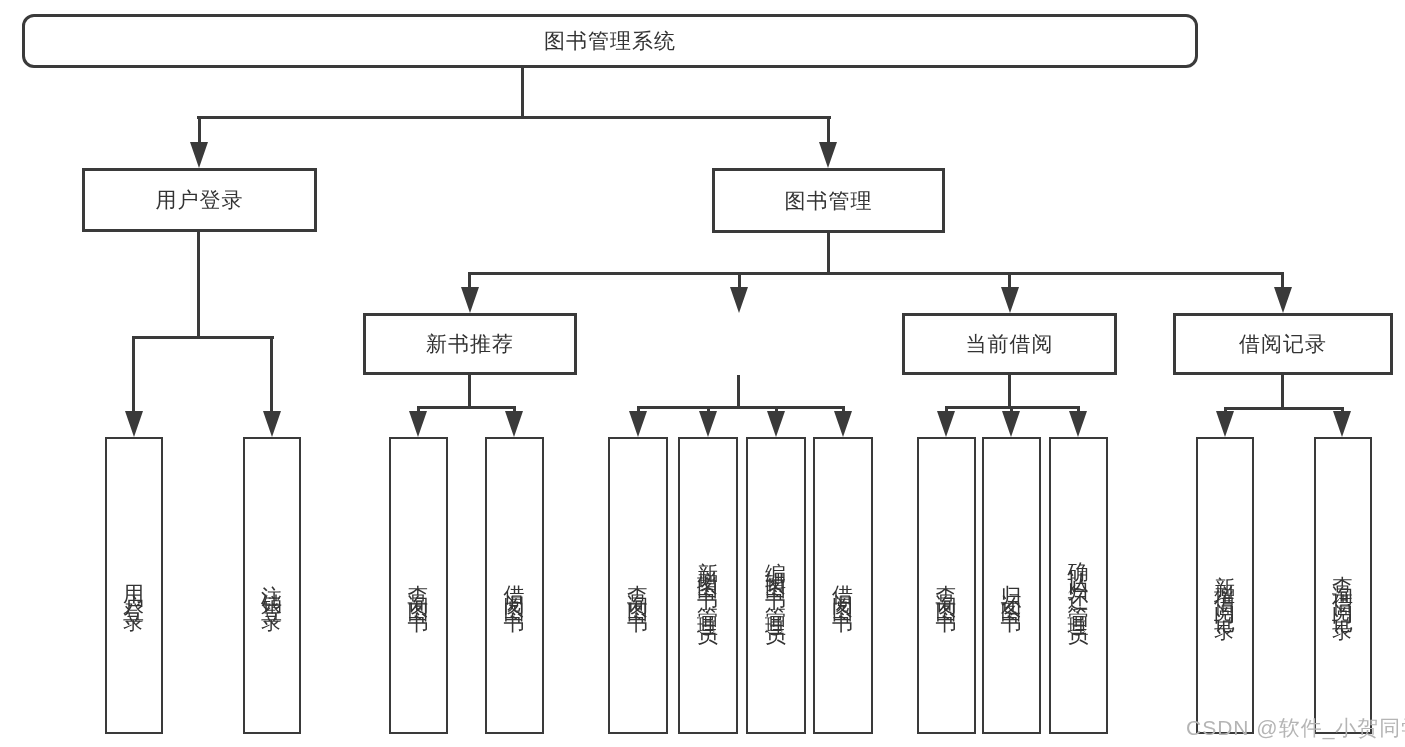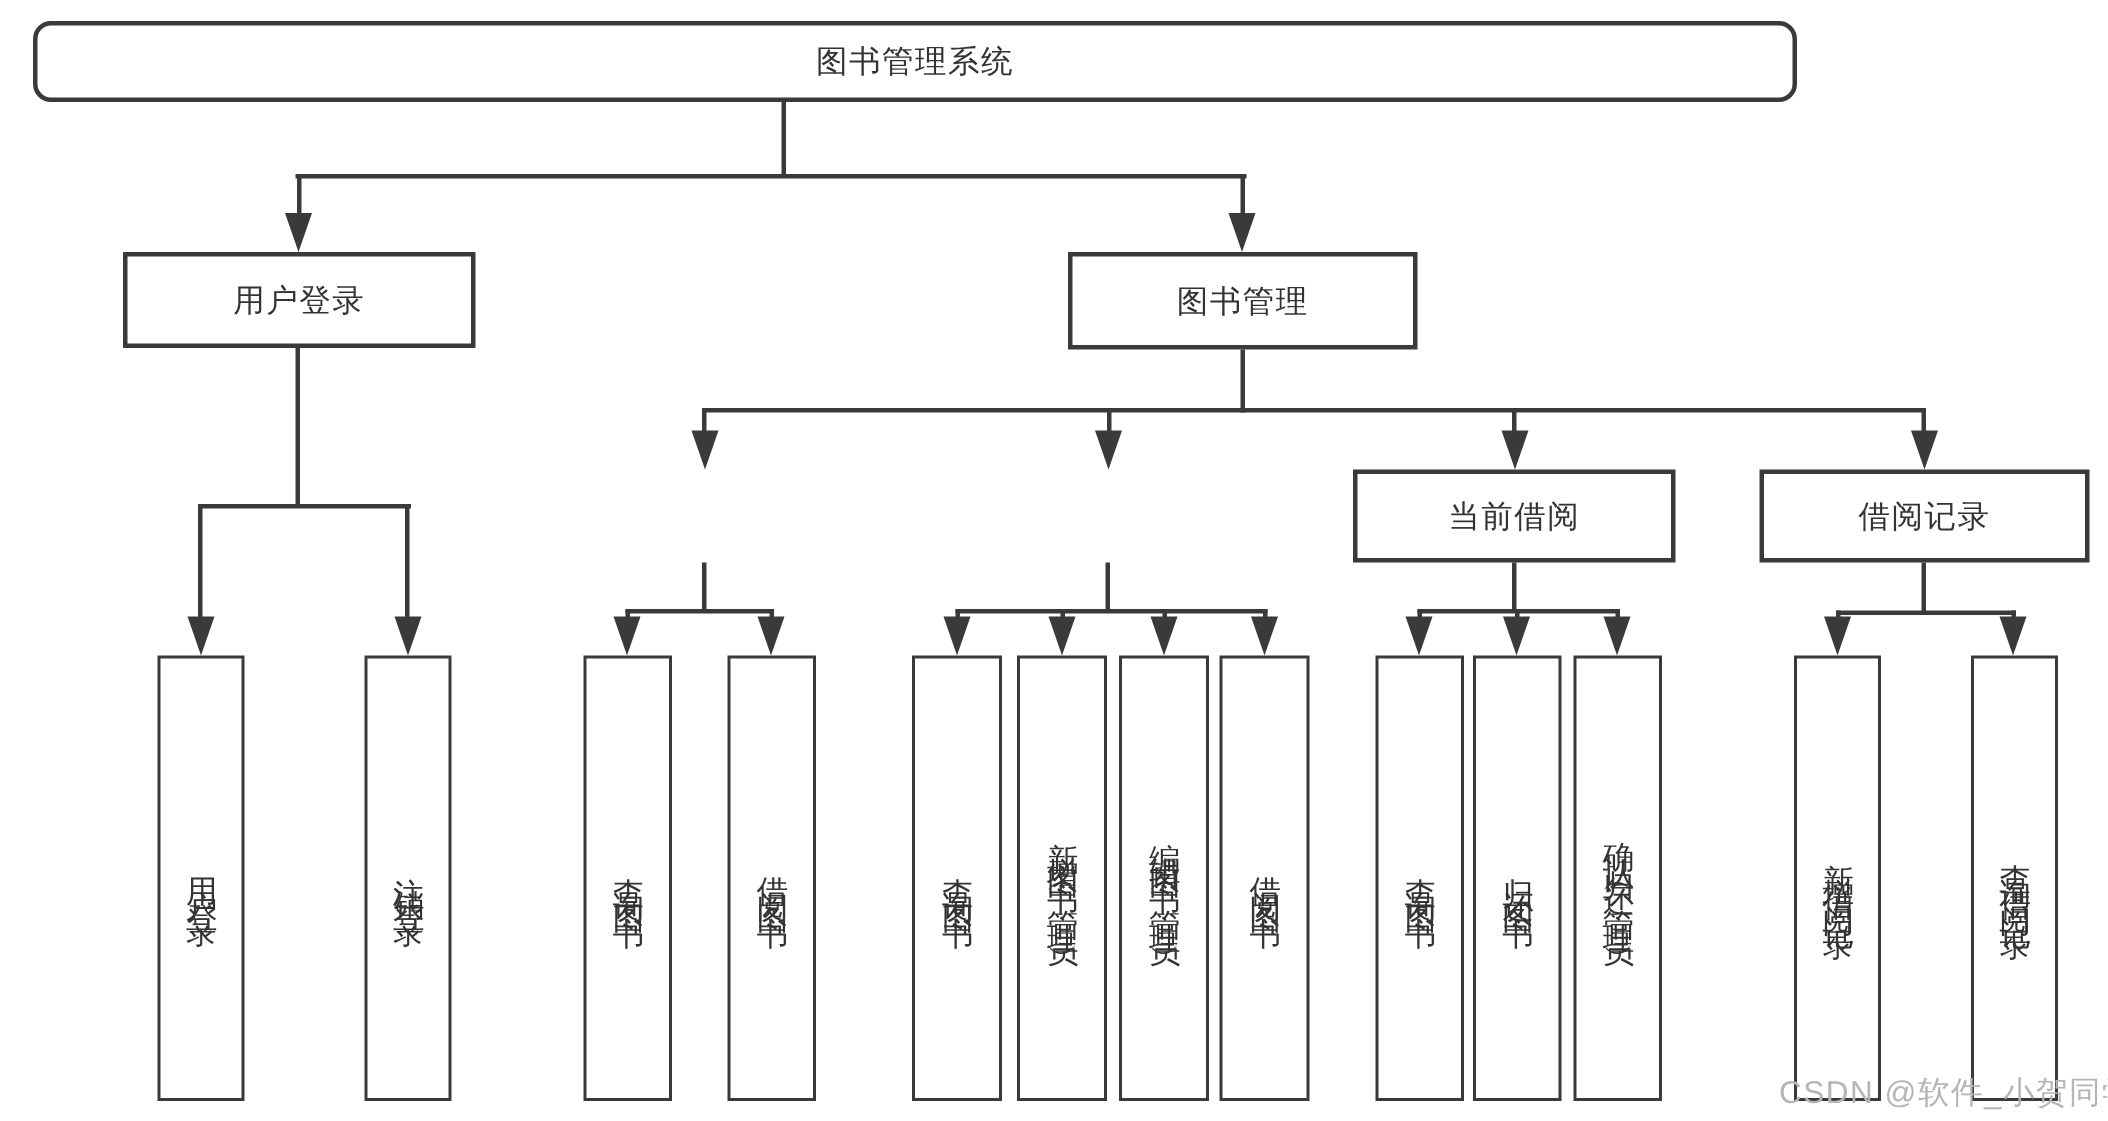--- a/index.html
+++ b/index.html
@@ -58,20 +58,21 @@
   <div class="hline" style="left:468px;top:272px;width:816px;"></div>
   <div class="vline" style="left:468px;top:272px;height:18px;"></div>
   <div class="vline" style="left:738px;top:272px;height:18px;"></div>
   <div class="vline" style="left:1008px;top:272px;height:18px;"></div>
   <div class="vline" style="left:1281px;top:272px;height:18px;"></div>
   <div class="arr" style="left:461px;top:287px;"></div>
   <div class="arr" style="left:730px;top:287px;"></div>
   <div class="arr" style="left:1001px;top:287px;"></div>
   <div class="arr" style="left:1274px;top:287px;"></div>
 
+  <div class="box" style="left:363px;top:313px;width:214px;height:62px;">新书推荐</div>
   <div class="box" style="left:902px;top:313px;width:215px;height:62px;text-align:center;">当前借阅</div>
   <div class="box" style="left:1173px;top:313px;width:220px;height:62px;">借阅记录</div>
 
   <div class="vline" style="left:468px;top:375px;height:33px;"></div>
   <div class="hline" style="left:417px;top:406px;width:99px;"></div>
   <div class="vline" style="left:417px;top:406px;height:8px;"></div>
   <div class="vline" style="left:513px;top:406px;height:8px;"></div>
   <div class="arr" style="left:409px;top:411px;"></div>
   <div class="arr" style="left:505px;top:411px;"></div>
 

